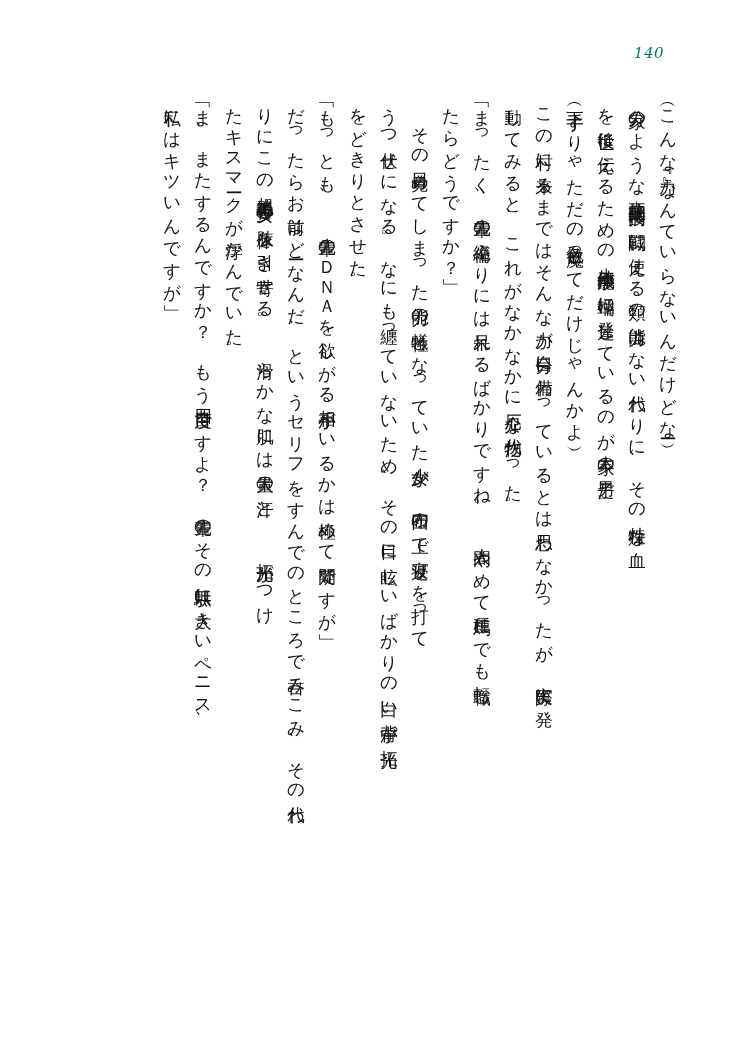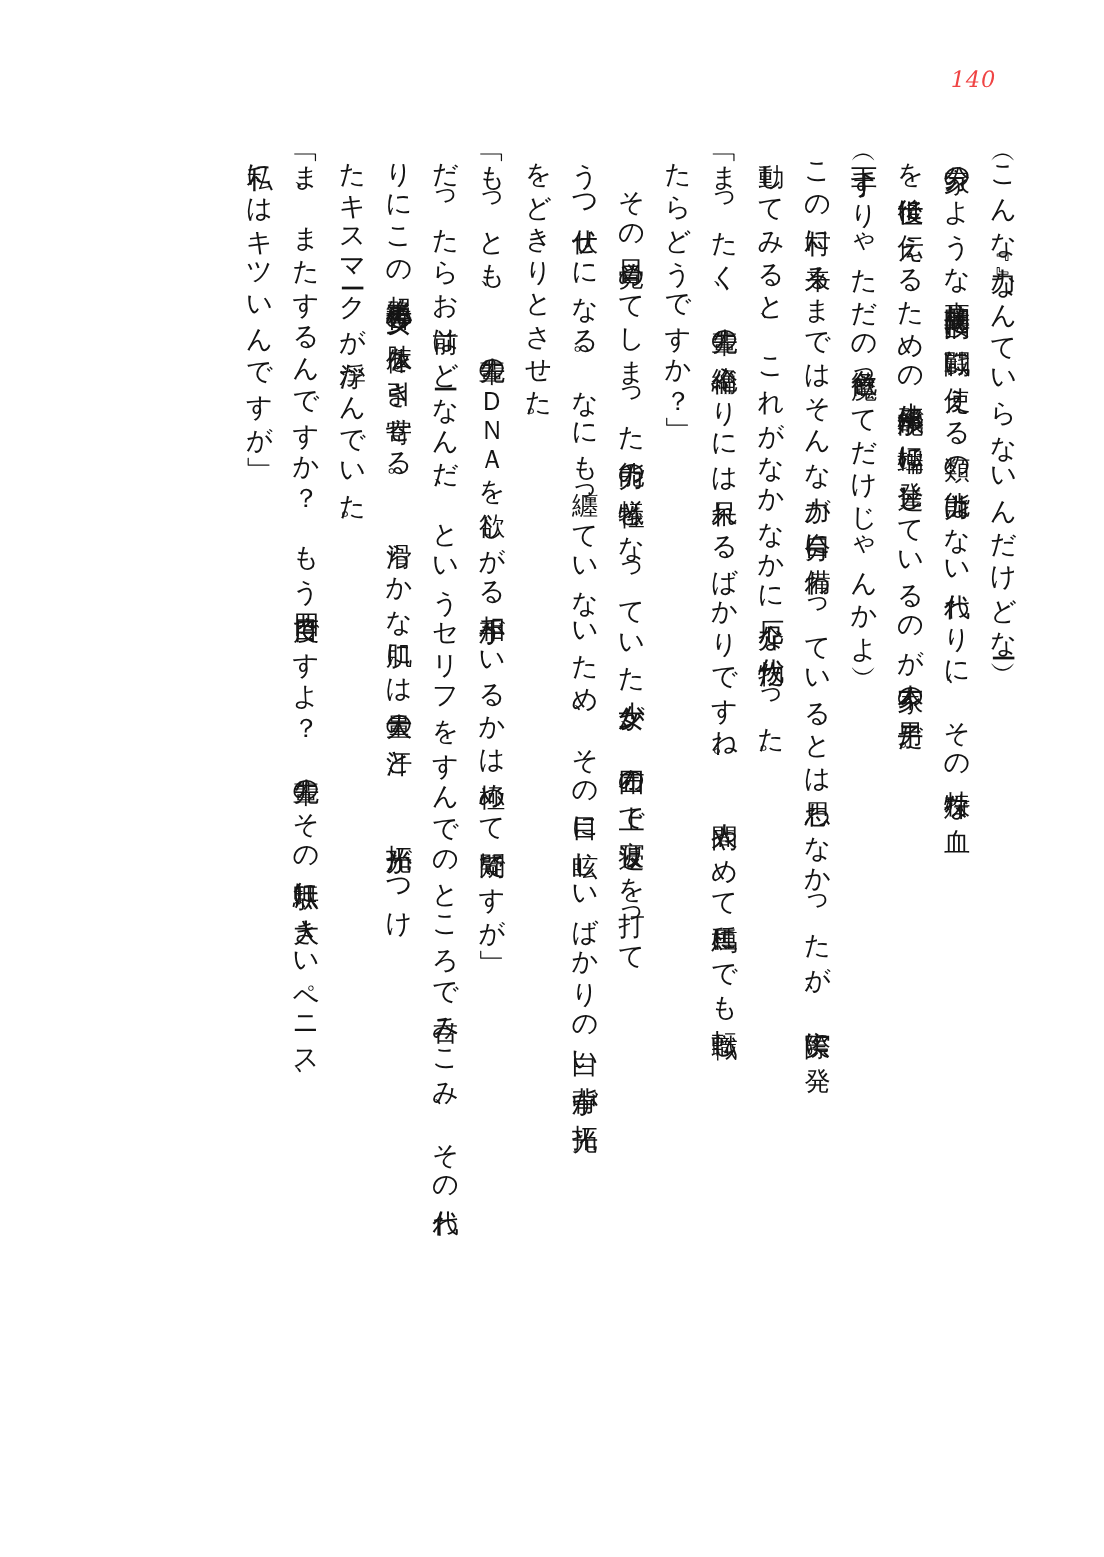--- a/index.html
+++ b/index.html
@@ -16,21 +16,21 @@
     font-family: "DejaVu Serif", "Liberation Serif", serif;
     color: #1a1a1a;
   }
   #page-number {
     position: absolute;
     top: 44px;
     right: 72px;
     font-family: "DejaVu Serif", "Liberation Serif", serif;
     font-size: 15px;
     font-style: italic;
-    color: #ef4444;
+    color: #0f766e;
     letter-spacing: 0.5px;
   }
   #body-text {
     position: absolute;
     top: 96px;
     right: 60px;
     left: 48px;
     bottom: 40px;
     display: flex;
     flex-direction: row-reverse;

